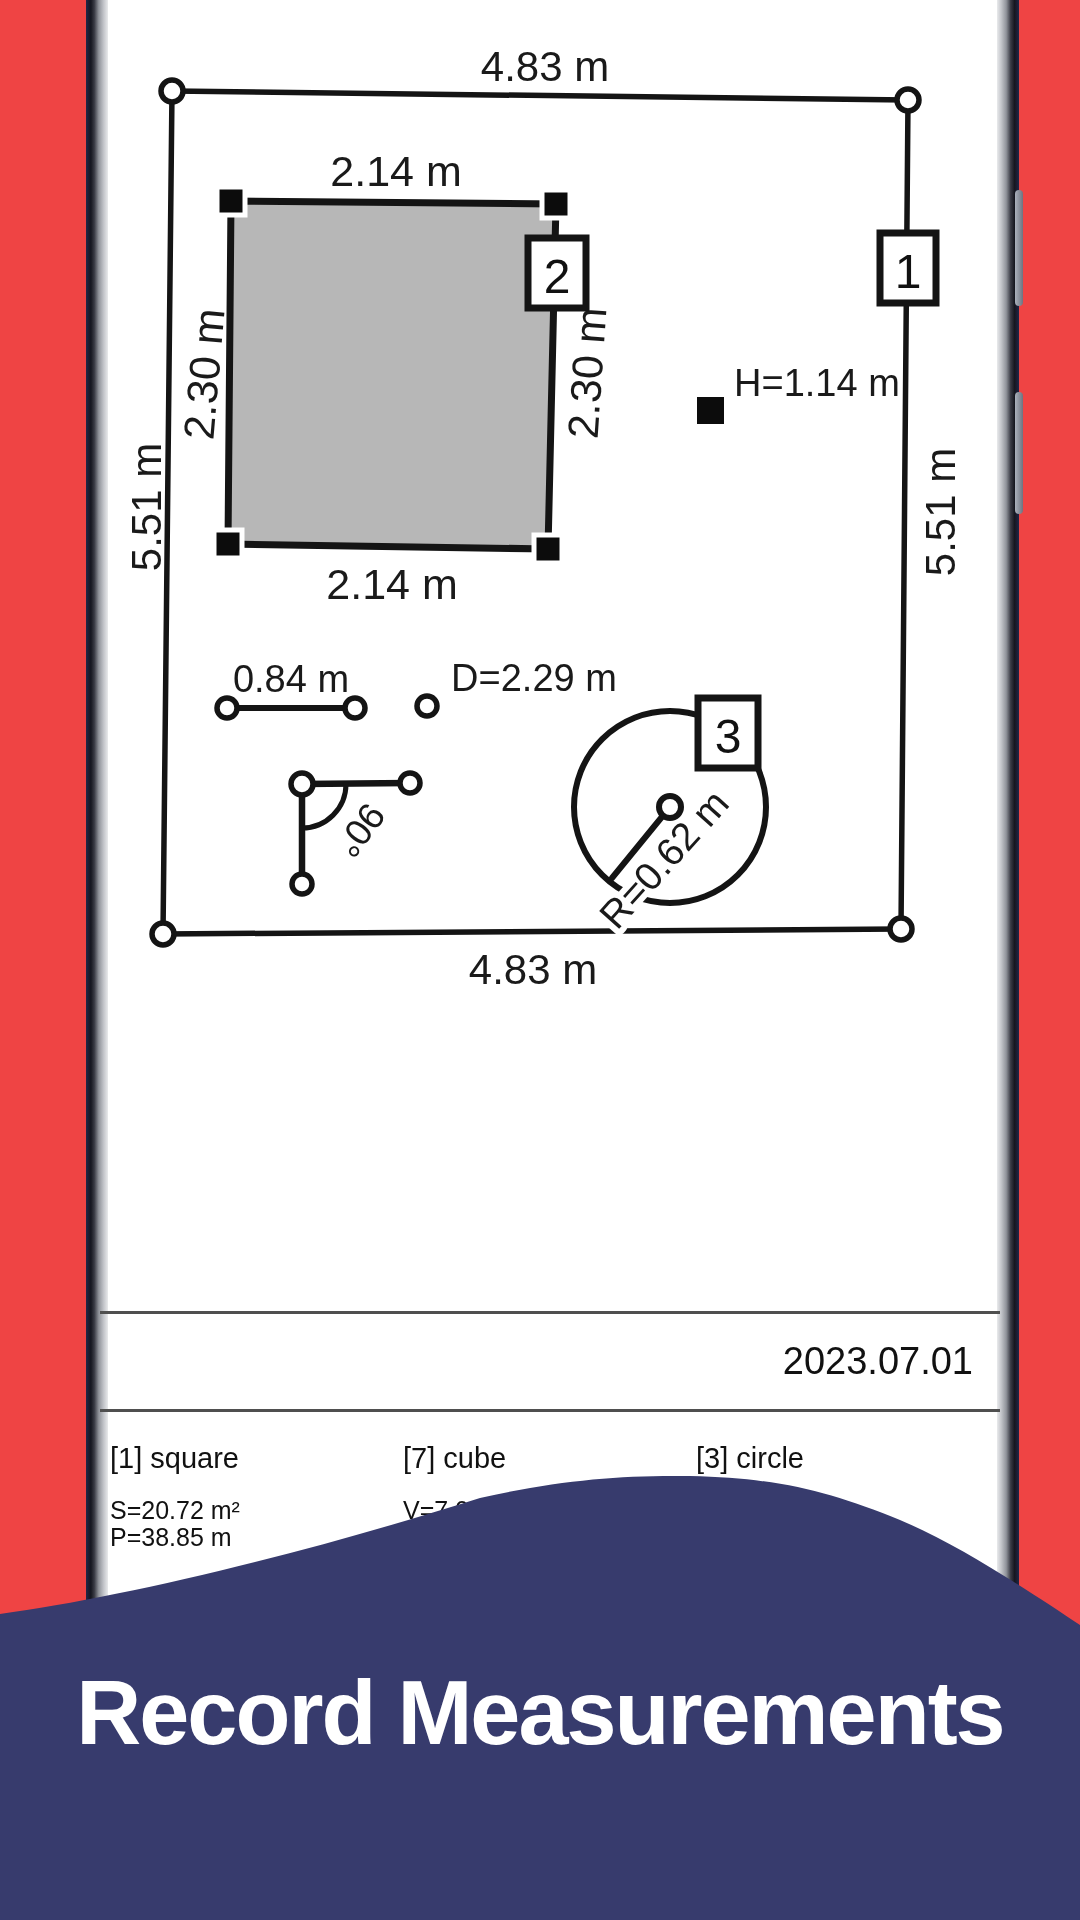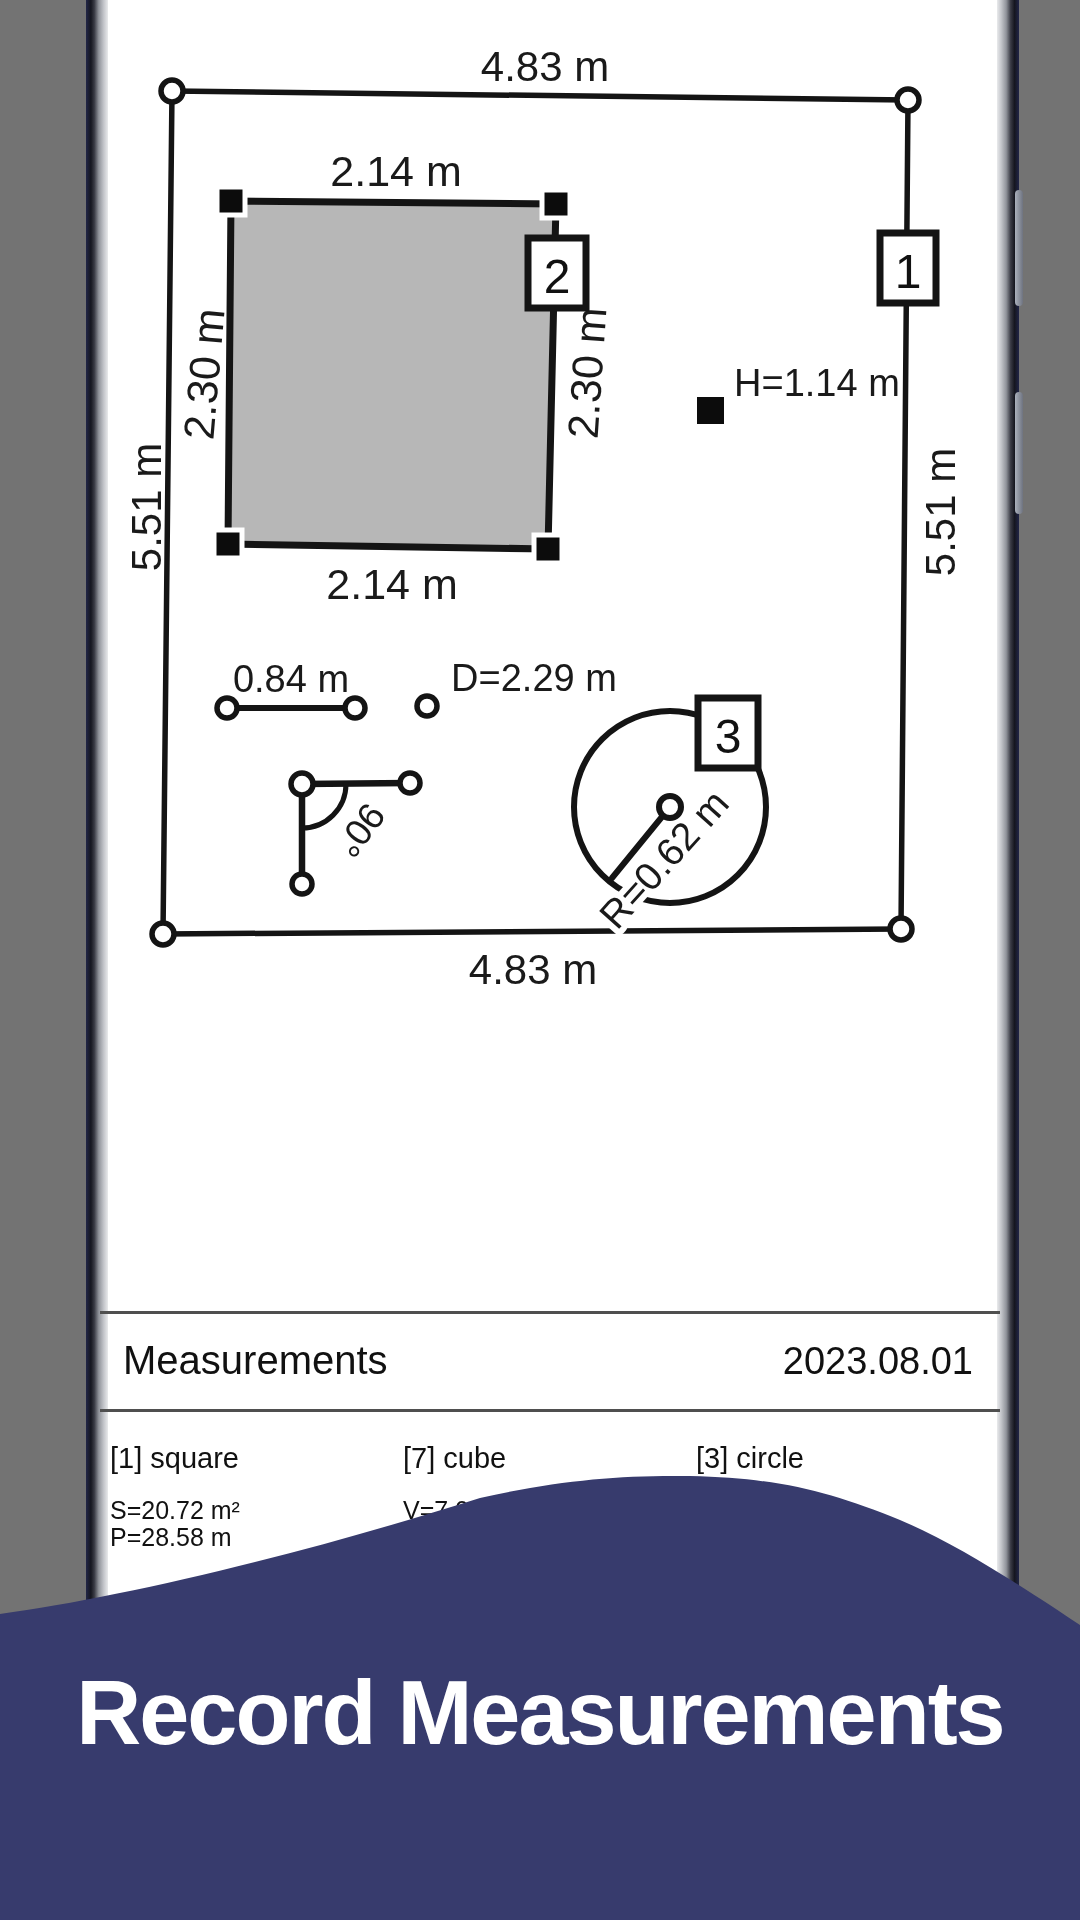--- a/index.html
+++ b/index.html
@@ -1,17 +1,17 @@
 <!DOCTYPE html>
 <html><head>
 <meta charset="utf-8">
 <style>
   html,body{margin:0;padding:0;background:#222648;}
   .canvas{position:relative;width:1080px;height:1920px;overflow:hidden;
-          background:#737373;font-family:"Liberation Sans",sans-serif;}
+          background:#ef4444;font-family:"Liberation Sans",sans-serif;}
   .bezel{position:absolute;top:0;height:1660px;}
   .bezel-left{left:86px;width:22px;
     background:linear-gradient(to right,#222648 0%,#15161f 22%,#3a3b45 38%,#90939a 58%,#c2c4c9 80%,#e9eaec 100%);}
   .bezel-right{left:997px;width:22px;
     background:linear-gradient(to right,#e9eaec 0%,#c2c4c9 20%,#90939a 42%,#3a3b45 62%,#15161f 80%,#222648 100%);}
   .side-button{position:absolute;left:1015px;width:8px;border-radius:4px;
     background:linear-gradient(to right,#aab0bb,#6e7380);}
   .btn-upper{top:190px;height:116px;}
   .btn-lower{top:392px;height:122px;}
   .screen{position:absolute;left:108px;top:0;width:889px;height:1650px;background:#ffffff;}
@@ -108,28 +108,27 @@
         <line x1="670" y1="807" x2="612" y2="878" stroke-width="6"></line>
         <text transform="translate(664,859) rotate(-48)" class="halo" style="font-size:39px" fill="#1a1a1a" text-anchor="middle" dominant-baseline="central">R=0.62 m</text>
         <circle cx="670" cy="807" r="11" fill="#fff" stroke-width="6"></circle>
         <rect x="698" y="698" width="60" height="70" fill="#fff" stroke-width="7"></rect>
         <text x="728" y="736" class="tagnum" stroke="none" text-anchor="middle" dominant-baseline="central">3</text>
       </g>
     </g>
   </svg>
 
   <div class="report-rule" style="top:1311px"></div>
-  <div class="report-title">Measurements</div>
-  <div class="report-date">2023.08.01</div>
+  <div class="report-date">2023.07.01</div>
   <div class="report-rule" style="top:1409px"></div>
 
   <div class="report-item" style="left:110px">
     <div class="lbl">[1] square</div>
     <div class="det">S=20.72 m²</div>
-    <div class="det">P=28.58 m</div>
+    <div class="det">P=38.85 m</div>
   </div>
   <div class="report-item" style="left:403px">
     <div class="lbl">[7] cube</div>
     <div class="det">V=7.04 m³</div>
   </div>
   <div class="report-item" style="left:696px">
     <div class="lbl">[3] circle</div>
   </div>
 
   <svg class="wave" width="1080" height="1920" viewBox="0 0 1080 1920">

